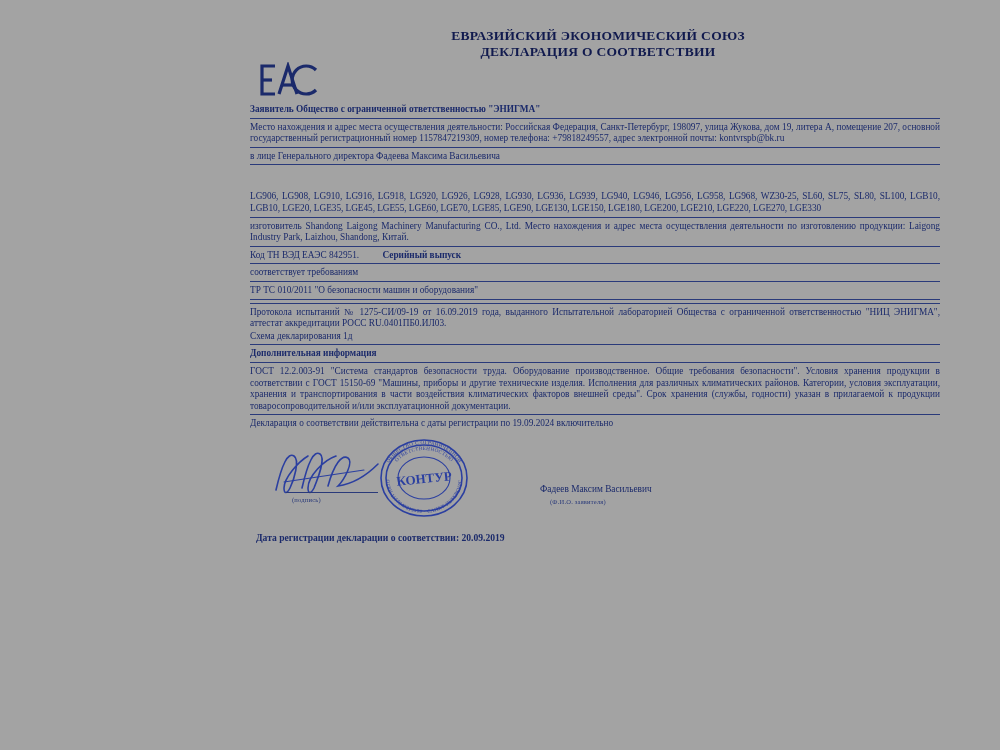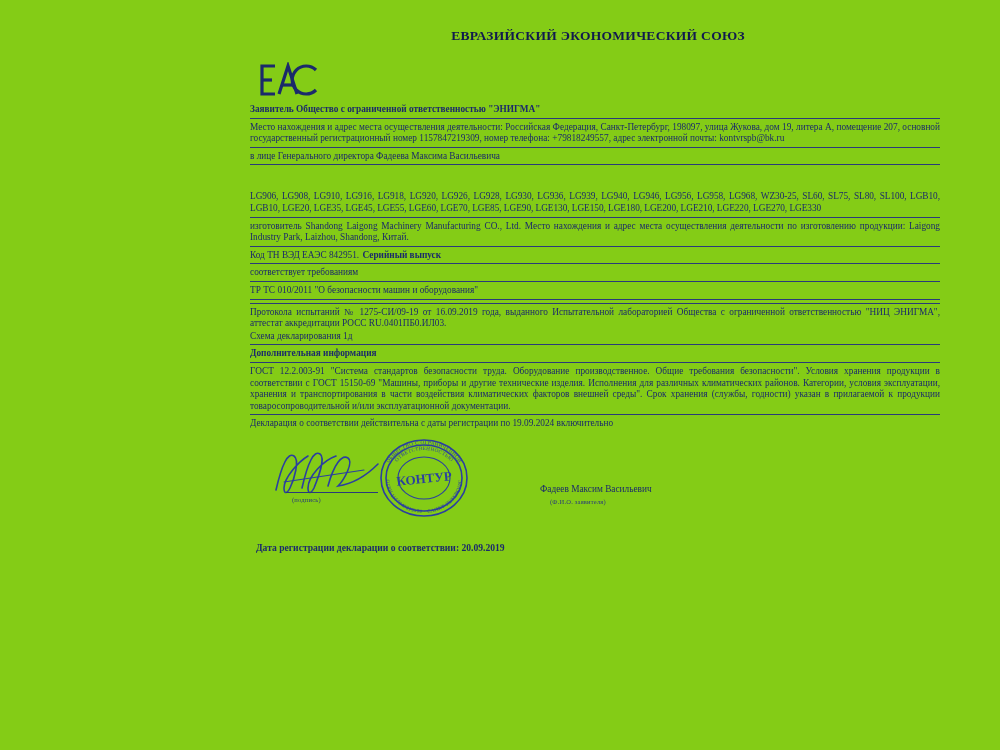--- a/index.html
+++ b/index.html
@@ -13,21 +13,21 @@
     font-family: "Liberation Serif", serif;
     color: #1b2a6b;
     position: relative;
     overflow: hidden;
   }
   .page {
     position: absolute;
     left: 0; top: 0;
     width: 1000px;
     height: 750px;
-    background: #84cc16;
+    background: #a3a3a3;
   }
   .doc {
     position: absolute;
     left: 248px;
     top: 28px;
     width: 700px;
   }
   .title {
     text-align: center;
     font-weight: bold;
@@ -127,33 +127,34 @@
   .footer-line {
     font-size: 9.6px;
     font-weight: bold;
     color: #1b2a6b;
     margin-top: 2px;
   }
   .footer-line2 {
     font-size: 9.6px;
     font-weight: bold;
     color: #1b2a6b;
-    margin-top: 20px;
+    margin-top: 10px;
     padding-left: 6px;
   }
   .indent { padding-left: 6px; }
 </style>
 </head>
 <body>
 
 <div class="page">
 
   <div class="doc">
     <div class="title">
       <div>ЕВРАЗИЙСКИЙ ЭКОНОМИЧЕСКИЙ СОЮЗ</div>
+      <div>ДЕКЛАРАЦИЯ О СООТВЕТСТВИИ</div>
     </div>
   </div>
 
   <div class="eac">
     <svg width="62" height="36" viewBox="0 0 62 36" xmlns="http://www.w3.org/2000/svg">
       <g fill="none" stroke="#1b2a6b" stroke-width="3.2">
 
         <path d="M17 4 L4 4 L4 18 L4 32 L17 32"></path>
         <path d="M4 18 L14 18"></path>
 
@@ -177,21 +178,21 @@
     <hr class="hr">
 
     <div class="row para tight">LG906, LG908, LG910, LG916, LG918, LG920, LG926, LG928, LG930, LG936, LG939, LG940, LG946, LG956, LG958, LG968, WZ30-25, SL60, SL75, SL80, SL100, LGB10, LGB10, LGE20, LGE35, LGE45, LGE55, LGE60, LGE70, LGE85, LGE90, LGE130, LGE150, LGE180, LGE200, LGE210, LGE220, LGE270, LGE330</div>
     <hr class="hr">
 
     <div class="row para">изготовитель Shandong Laigong Machinery Manufacturing CO., Ltd. Место нахождения и адрес места осуществления деятельности по изготовлению продукции: Laigong Industry Park, Laizhou, Shandong, Китай.</div>
     <hr class="hr">
 
     <div class="row">
       <span>Код ТН ВЭД ЕАЭС 842951.</span>
-      <span class="bold" style="margin-left:1px;text-align:center;">Серийный выпуск</span>
+      <span class="bold" style="margin-left:21px;text-align:center;">Серийный выпуск</span>
     </div>
     <hr class="hr">
 
     <div class="row">соответствует требованиям</div>
     <hr class="hr">
 
     <div class="row">ТР ТС 010/2011 "О безопасности машин и оборудования"</div>
     <hr class="hr">
 
     <hr class="hr">

